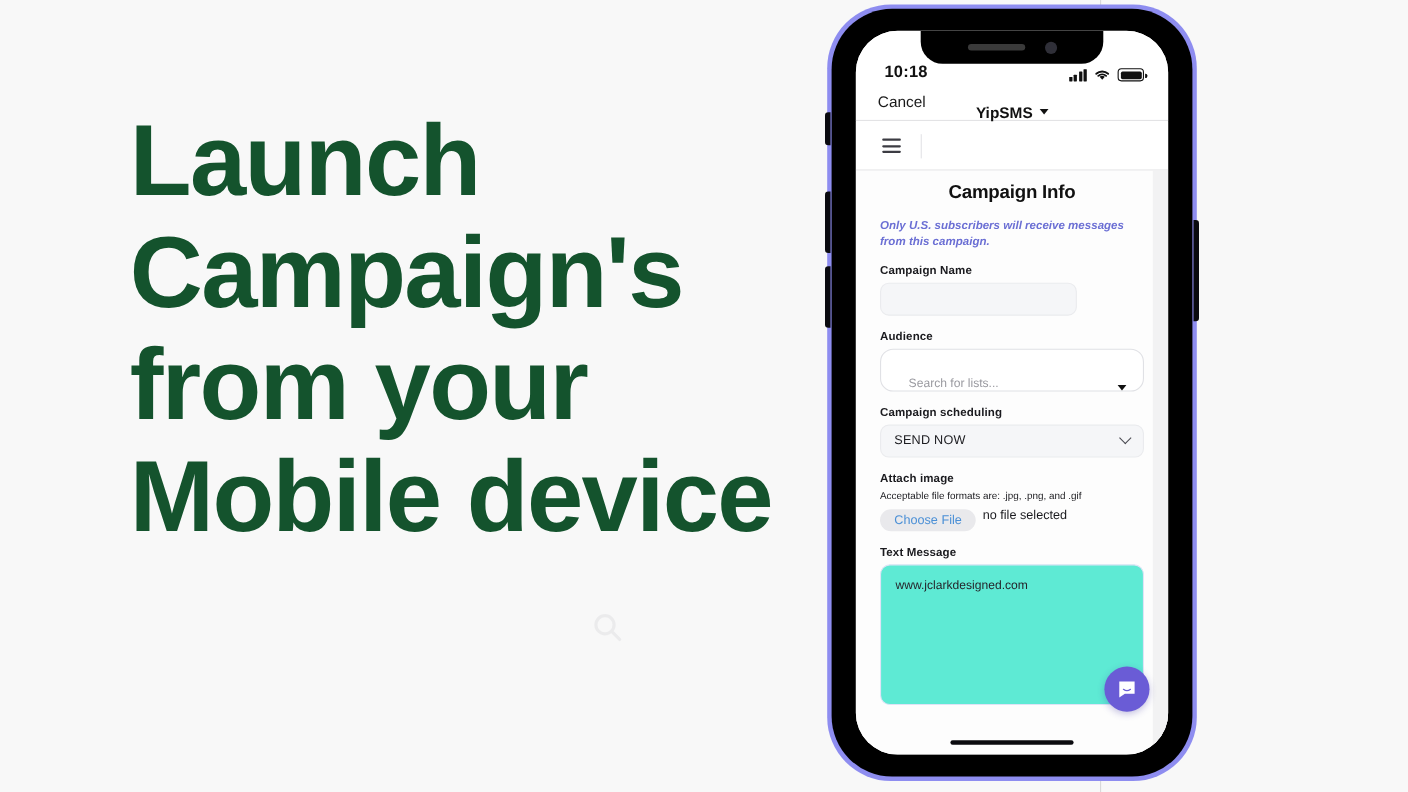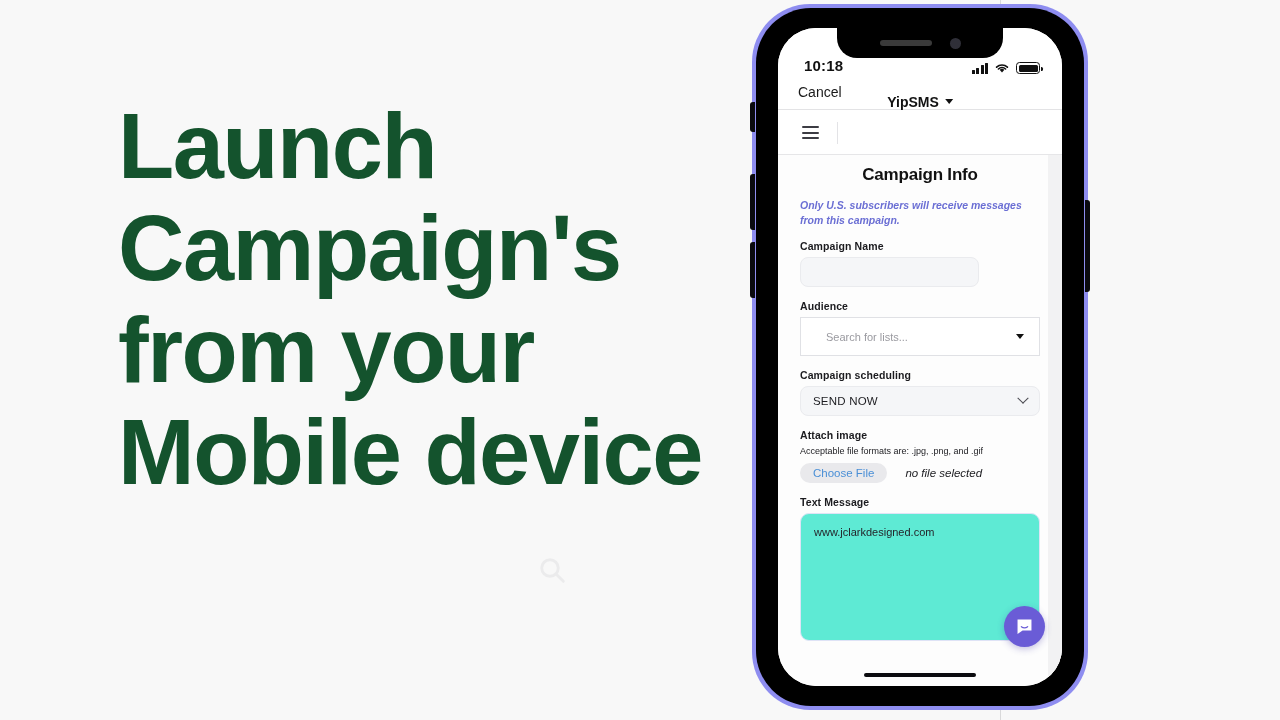--- a/index.html
+++ b/index.html
@@ -232,25 +232,25 @@
     letter-spacing:.1px;
   }
   .input-filled {
     height:30px;
     border-radius:8px;
     background:#f5f6f8;
     border:1px solid #eaebee;
   }
   .input-white {
     height:39px;
-    border-radius:0;
+    border-radius:12px;
     background:#fff;
     border:1px solid #e0e1e5;
     display:flex;
-    align-items:center;
+    align-items:flex-end;
     padding:0 11px 0 25px;
     position:relative;
   }
   .placeholder {
     font-size:11px;
     color:#9a9aa0;
   }
   .select-caret {
     position:absolute;
     right:15px;
@@ -275,31 +275,31 @@
     border-right:1.6px solid #4b4b52;
     border-bottom:1.6px solid #4b4b52;
     transform:rotate(45deg) translate(-2px,-2px);
   }
 
   .hint {
     font-size:9px;
     color:#222226;
     margin-bottom:7px;
   }
-  .file-row { display:flex; align-items:center; gap:18px; }
+  .file-row { display:flex; gap:6px; }
   .choose-file {
     background:#e9e9ec;
     color:#4a8fd6;
     font-size:11.5px;
     border:none;
     border-radius:13px;
     padding:4px 13px;
     font-family:inherit;
   }
-  .file-status { font-size:11.5px; color:#1b1b1f;font-style:italic; }
+  .file-status { font-size:11.5px; color:#1b1b1f; }
 
   .textarea {
     margin-top:5px;
     height:128px;
     border-radius:9px;
     background:#5eead4;
     border:1px solid #dfe3f6;
     padding:12px 13px;
     font-size:11px;
     color:#25252b;

